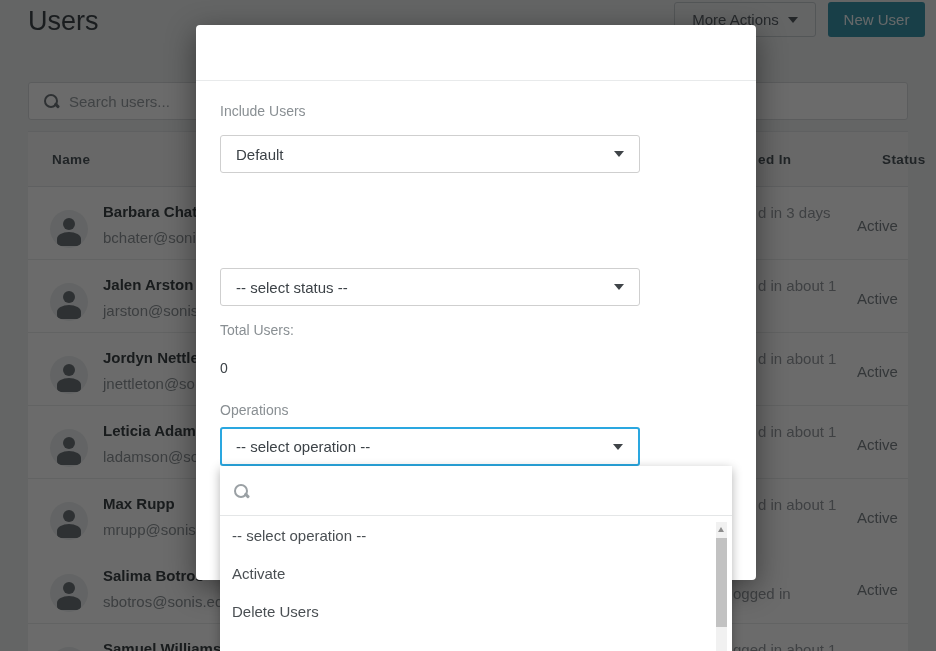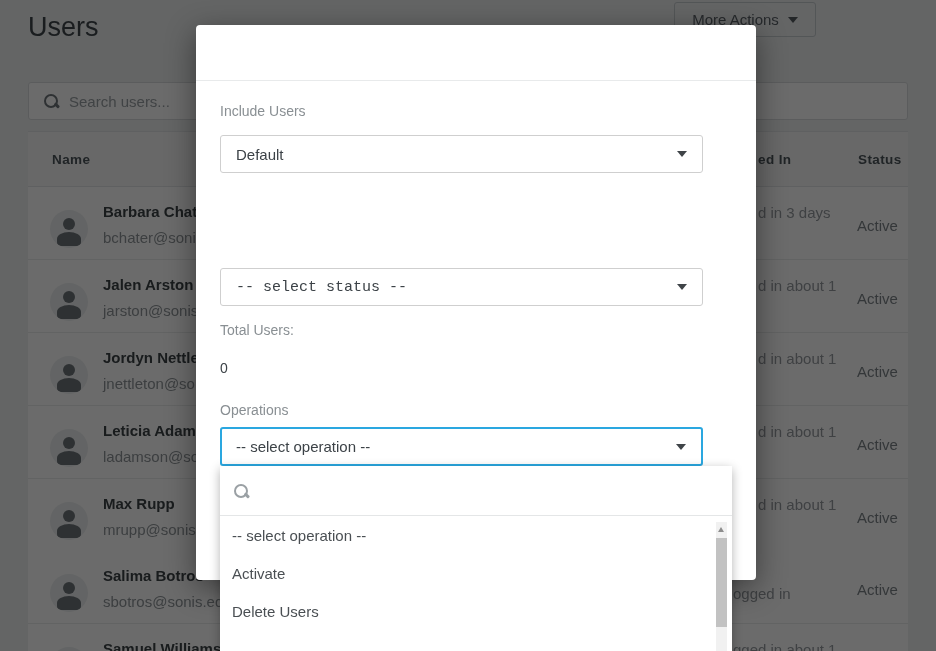--- a/index.html
+++ b/index.html
@@ -1,21 +1,21 @@
 <!DOCTYPE html>
 <html><head>
 <meta charset="utf-8">
 <style>
   * { margin:0; padding:0; box-sizing:border-box; }
   html,body { width:936px; height:651px; overflow:hidden; }
   body { position:relative; background:#eef0f1; font-family:"Liberation Sans", sans-serif; }
 
   
   .page { position:absolute; inset:0; }
-  .page-title { position:absolute; left:28px; top:12px; font-size:27px; font-weight:400; color:#3f464b; }
+  .page-title { position:absolute; left:28px; top:6px; font-size:27px; font-weight:400; color:#3f464b; }
   .btn-more { position:absolute; left:674px; top:2px; width:142px; height:35px; border:1px solid #c6ccd0;
               border-radius:3px; display:flex; align-items:center; justify-content:center; gap:9px;
               color:#5b6268; font-size:15px; background:transparent; cursor:pointer; }
   .caret { width:0; height:0; border-left:5px solid transparent; border-right:5px solid transparent;
            border-top:6px solid #555b60; display:inline-block; }
   .btn-new { position:absolute; left:828px; top:2px; width:97px; height:35px; background:#3a96ac;
              border-radius:3px; color:#f2f8f9; font-size:15px; display:flex; align-items:center; justify-content:center; }
 
   .searchbox { position:absolute; left:28px; top:82px; width:880px; height:38px; background:#fff;
                border:1px solid #d9dcde; border-radius:3px; display:flex; align-items:center; padding-left:14px; gap:10px; }
@@ -24,21 +24,21 @@
   .mag::before { content:""; position:absolute; left:1px; top:1px; width:10px; height:10px;
                  border:2px solid #6f767b; border-radius:50%; }
   .mag::after { content:""; position:absolute; left:11px; top:11px; width:6px; height:2.5px;
                 background:#6f767b; transform:rotate(45deg); border-radius:1px; }
 
   .thead { position:absolute; left:28px; top:131px; width:880px; height:56px; background:#f7f8f8;
            border-top:1px solid #e2e5e7; border-bottom:1px solid #e2e5e7; }
   .th { position:absolute; top:20px; font-size:13.5px; font-weight:700; color:#4d565c; letter-spacing:.4px; }
   .th.c-name   { left:24px; }
   .th.c-logged { left:730px; }
-  .th.c-status { left:830px; }
+  .th.c-status { left:854px; }
 
   .rows { position:absolute; left:28px; top:187px; width:880px; height:520px; }
   .row { position:absolute; left:0; width:880px; height:73px; border-bottom:1px solid #e9eced; background:#fff; }
   .avatar { position:absolute; left:22px; top:23px; width:38px; height:38px; border-radius:50%;
             background:#eceff0; overflow:hidden; }
   .av-head { position:absolute; left:13px; top:8px; width:12px; height:12px; border-radius:50%; background:#6e757a; }
   .av-body { position:absolute; left:7px; top:22px; width:24px; height:14px; border-radius:50% 50% 4px 4px; background:#6e757a; }
   .rname   { position:absolute; left:75px; top:16px; font-size:15px; font-weight:700; color:#3c4347; white-space:nowrap; }
   .remail  { position:absolute; left:75px; top:42px; font-size:15px; color:#8f9599; white-space:nowrap; }
   .rlogged { position:absolute; top:17px; font-size:15px; color:#969ba0; white-space:nowrap; }
@@ -51,27 +51,27 @@
   .modal { position:absolute; left:196px; top:25px; width:560px; height:555px; background:#fff;
            border-radius:4px; z-index:20; box-shadow:0 8px 30px rgba(0,0,0,.45); }
   .m-title { position:absolute; left:24px; top:17px; font-size:19px; font-weight:500; color:#3a3f43; }
   .m-divider { position:absolute; left:0; top:55px; width:560px; height:1px; background:#e8eaeb; }
   .m-label { position:absolute; left:24px; font-size:14px; color:#898f93; }
   .lbl-include { top:78px; }
   .lbl-total   { top:297px;text-align:right; }
   .lbl-ops     { top:377px; }
   .m-value0 { position:absolute; left:24px; top:335px; font-size:14px; color:#3c4247; }
 
-  .m-select { position:absolute; left:24px; width:483px; height:38px; border:1px solid #cfcfcf; border-radius:3px;
+  .m-select { position:absolute; left:24px; width:420px; height:38px; border:1px solid #cfcfcf; border-radius:3px;
               background:#fff; display:flex; align-items:center; padding-left:15px; font-size:15px; color:#3c4247;
               cursor:pointer; }
   .m-select .caret { position:absolute; right:15px; border-top-color:#3f4448; }
   .sel-include { top:110px; }
   .sel-group   { top:175px; height:39px; }
-  .sel-status  { top:243px;font-family:Liberation Mono, monospace; }
+  .sel-status  { top:243px; }
   .sel-op      { top:402px; height:39px; border:2px solid #2aa7e0; padding-left:14px; }
 
   
   .op-panel { position:absolute; left:220px; top:466px; width:512px; height:200px; background:#fff; z-index:40;
               box-shadow:0 3px 10px rgba(0,0,0,.3); }
   .op-search { position:absolute; left:0; top:0; width:512px; height:50px; border-bottom:1px solid #e4e6e7; }
   .op-search .mag { position:absolute; left:13px; top:17px; }
   .op-search .mag::before { border-color:#9aa0a4; }
   .op-search .mag::after  { background:#9aa0a4; }
   .op-list { position:absolute; left:0; top:50px; width:494px; }
@@ -87,20 +87,21 @@
 </head>
 <body>
 
 <div class="page">
   <div class="page-title">Users</div>
 
   <div class="btn-more">
     <span>More Actions</span>
     <span class="caret"></span>
   </div>
+  <div class="btn-new">New User</div>
 
   <div class="searchbox">
     <span class="mag"></span>
     <span class="ph">Search users...</span>
   </div>
 
   <div class="thead">
     <span class="th c-name">Name</span>
     <span class="th c-logged">ed In</span>
     <span class="th c-status">Status</span>

